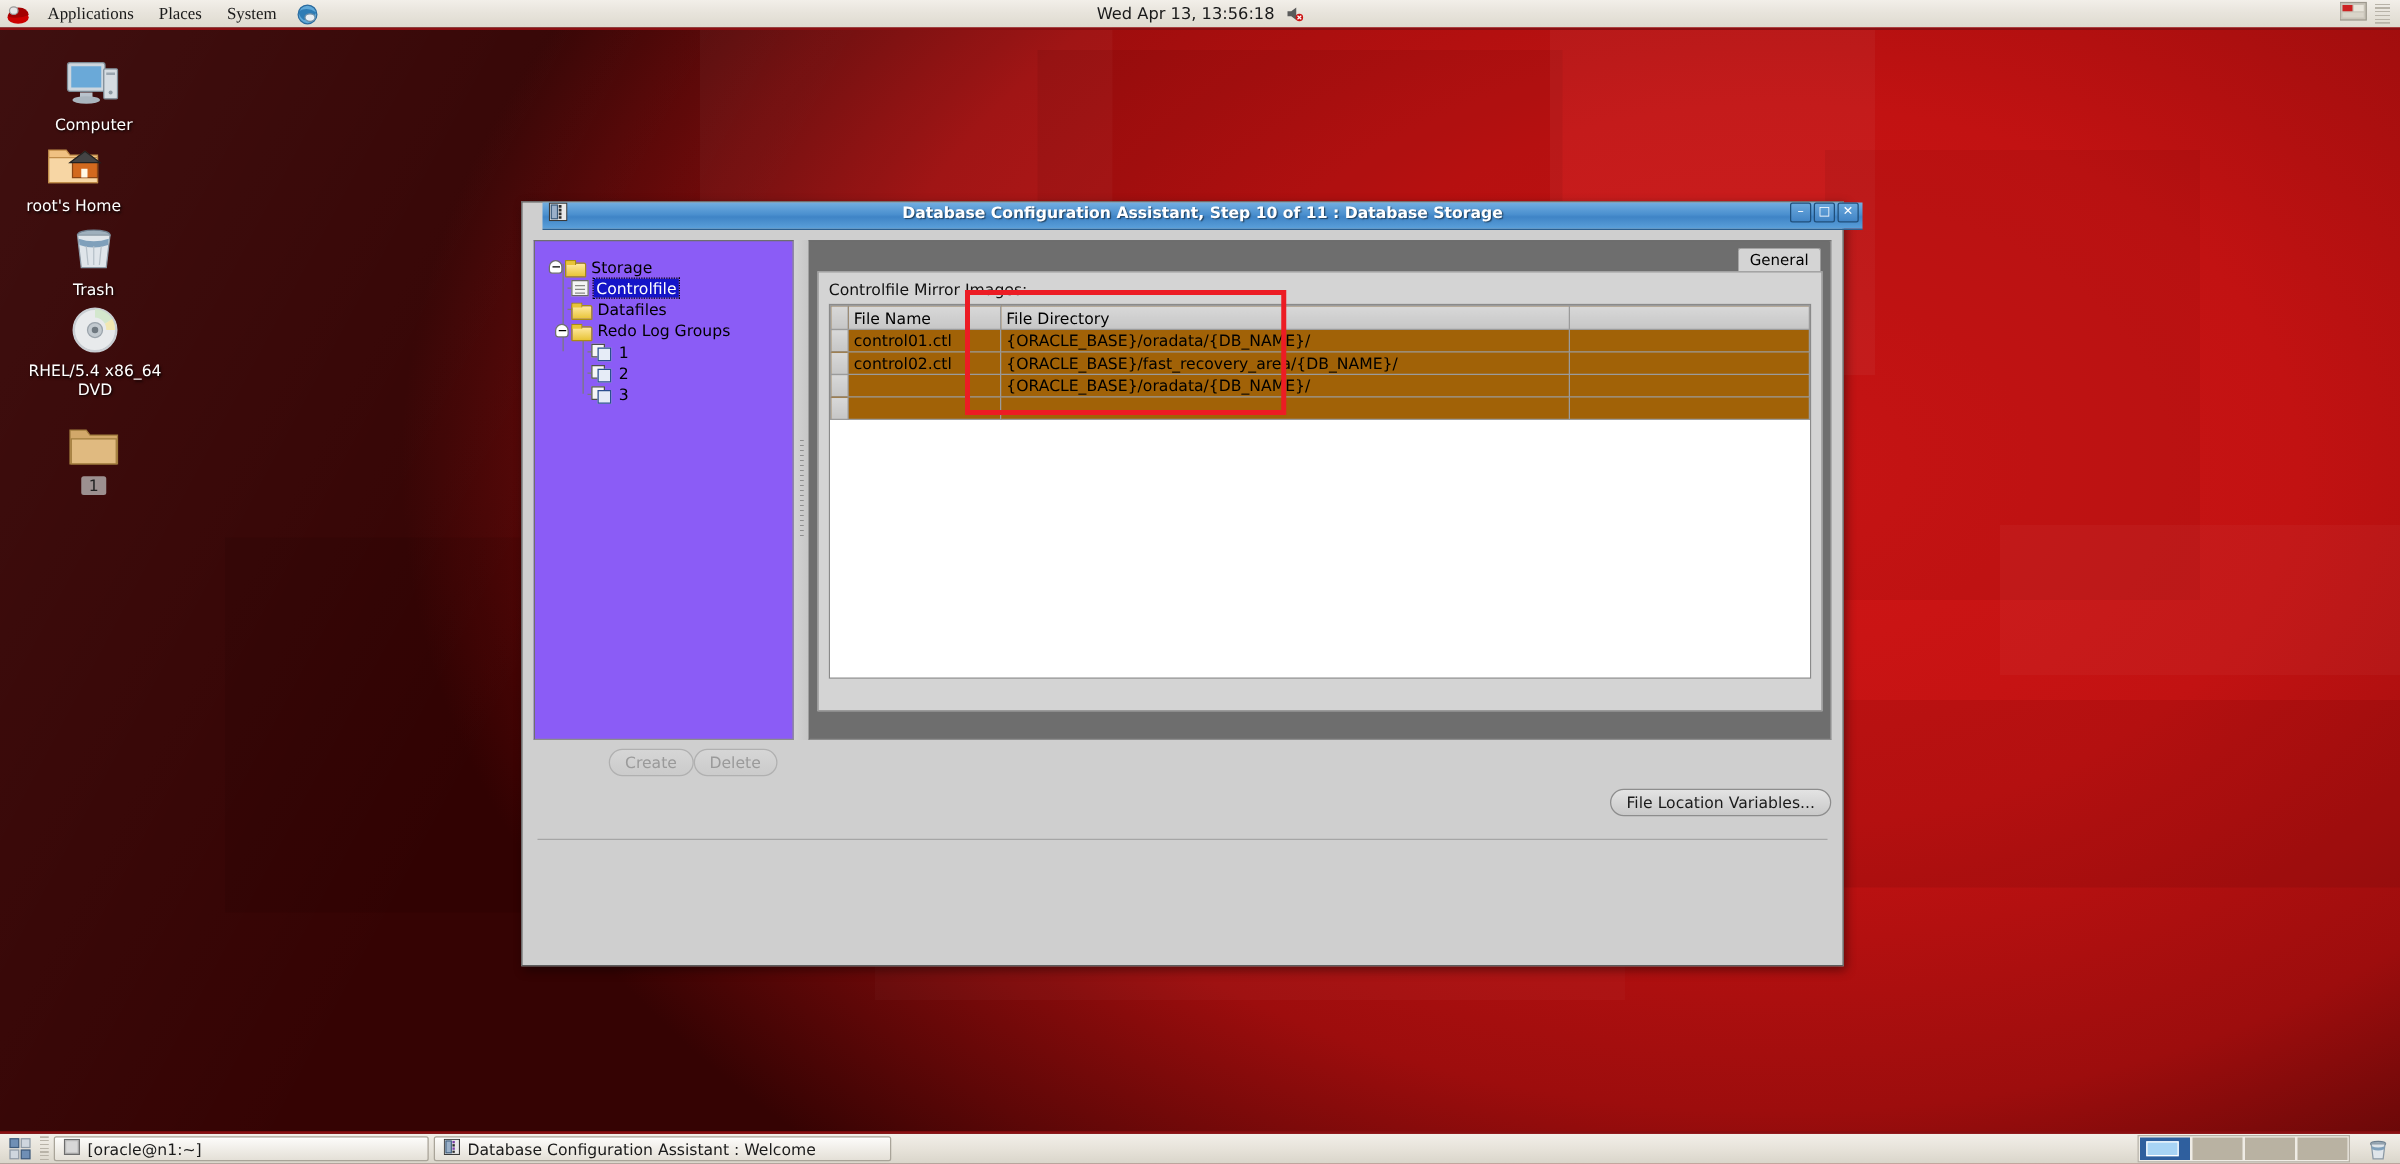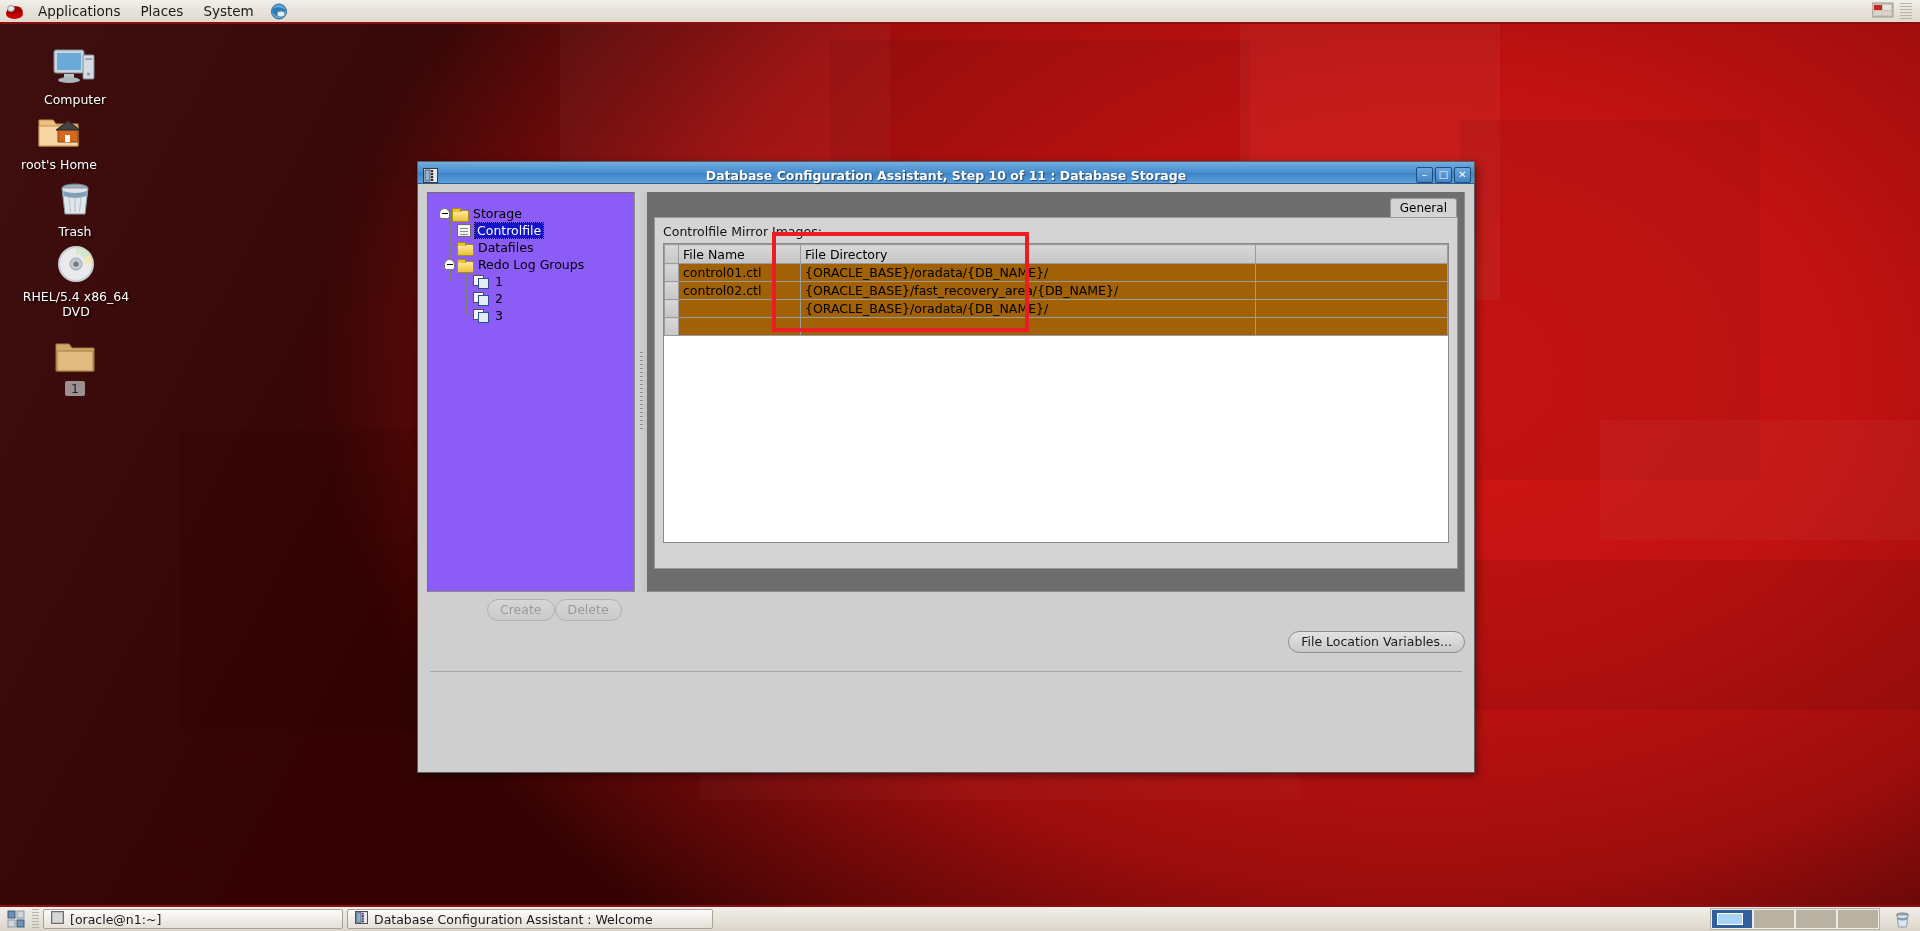--- a/index.html
+++ b/index.html
@@ -62,22 +62,23 @@
   #app-window {
     position: absolute; left: 417px; top: 161px; width: 1058px; height: 612px;
     background: #cfcfcf;
     border: 1px solid #5c5c5c;
     box-shadow: 2px 3px 8px rgba(0,0,0,0.45);
   }
   #titlebar {
     height: 22px; width: 100%;
     background: linear-gradient(180deg,#72aee0 0%, #4b90cf 45%, #3f84c6 55%, #5ba0da 100%);
     border-bottom: 1px solid #2c5f8f;
-    display: flex; align-items: flex-end; position: relative;
+    display: flex; align-items: flex-start; position: relative;
     padding: 0 3px;
+    margin-left: 16px;
   }
   #titlebar .title {
     position: absolute; left: 0; right: 0; text-align: center;
     font-size: 12.5px; font-weight: bold; color: #fff;
     text-shadow: 1px 1px 1px rgba(0,0,0,0.55);
     pointer-events: none;
   }
   .win-btn {
     width: 17px; height: 16px; margin-left: 2px;
     background: linear-gradient(180deg,#6aa8dd,#4285c6);
@@ -267,40 +268,50 @@
   <div class="glyph">
     <svg width="44" height="40" viewBox="0 0 44 40">
       <path d="M3 7 h13 l3 4 h22 v23 h-38 z" fill="#d2a86a" stroke="#a07c3e"></path>
       <path d="M4 14 h36 v20 h-36 z" fill="#e0ba80" stroke="#a07c3e"></path>
     </svg>
   </div>
   <div style="display:inline-block;background:rgba(190,190,190,0.75);border-radius:2px;padding:0 6px;color:#222;text-shadow:none;">1</div>
 </div>
 
 <div id="top-panel">
-  <div style="display:flex;align-items:center;position:relative;z-index:2;">
+  <div style="display:flex;align-items:center;position:relative;z-index:2;font-family:Liberation Serif, serif;">
     <span style="margin:0 4px 0 5px;display:flex;">
       <svg width="19" height="17" viewBox="0 0 19 17">
         <ellipse cx="9.5" cy="11" rx="8.5" ry="5" fill="#cc0000"></ellipse>
         <path d="M1 10 q2 -7 9 -7 q7 0 8 6 q-9 4 -17 1 z" fill="#a30000"></path>
         <ellipse cx="6" cy="5.5" rx="3.4" ry="3" fill="#e5e5e5" stroke="#999"></ellipse>
       </svg>
     </span>
     <div class="menu-item">Applications</div>
     <div class="menu-item">Places</div>
     <div class="menu-item">System</div>
     <span style="margin-left:6px;display:flex;">
       <svg width="18" height="17" viewBox="0 0 18 17">
         <circle cx="9" cy="8.5" r="7.5" fill="#5fa8d8" stroke="#2b6b9e"></circle>
         <path d="M2 6 q7 -4 14 1 q-3 6 -10 6 q-4 -3 -4 -7 z" fill="#2e7cb5"></path>
         <ellipse cx="11" cy="11" rx="4" ry="3" fill="#e8eef3" stroke="#6f8ea6"></ellipse>
       </svg>
     </span>
   </div>
 
+  <div id="clock-area">
+    <span>Wed Apr 13, 13:56:18</span>
+    <span style="display:flex;">
+      <svg width="15" height="14" viewBox="0 0 15 14">
+        <path d="M2 5 h3 l4 -3 v10 l-4 -3 h-3 z" fill="#5a5a5a"></path>
+        <circle cx="11.5" cy="10" r="3" fill="#cc1414"></circle>
+        <path d="M10 8.6 l3 2.8 M13 8.6 l-3 2.8" stroke="#fff" stroke-width="1"></path>
+      </svg>
+    </span>
+  </div>
 
   <div id="tray-right">
     <span>
       <svg width="22" height="16" viewBox="0 0 22 16">
         <rect x="0" y="1" width="21" height="14" fill="#c9c4b9" stroke="#9d988d"></rect>
         <rect x="2" y="3" width="8" height="5" fill="#cc2222"></rect>
         <rect x="11" y="3" width="8" height="5" fill="#e8e4da"></rect>
         <rect x="2" y="9" width="17" height="4" fill="#d9d4c9"></rect>
       </svg>
     </span>

